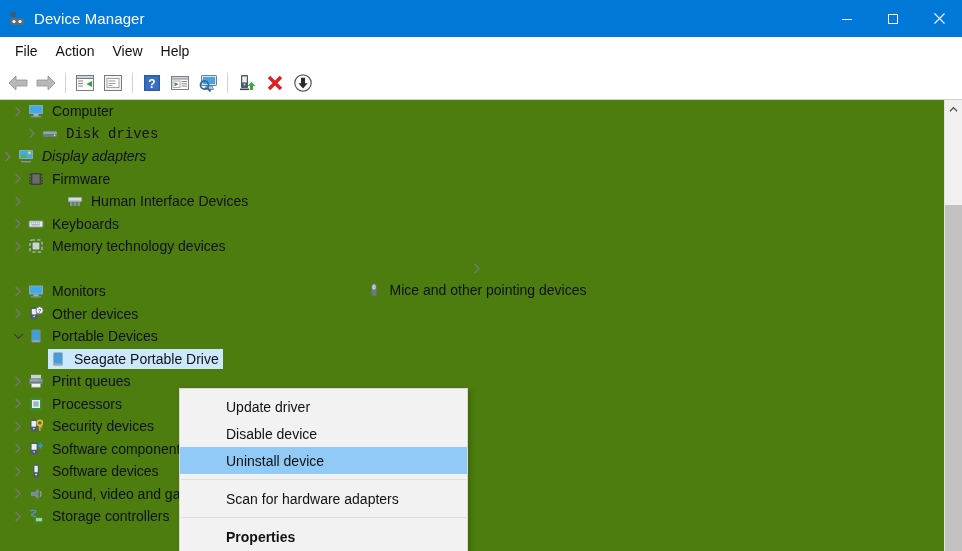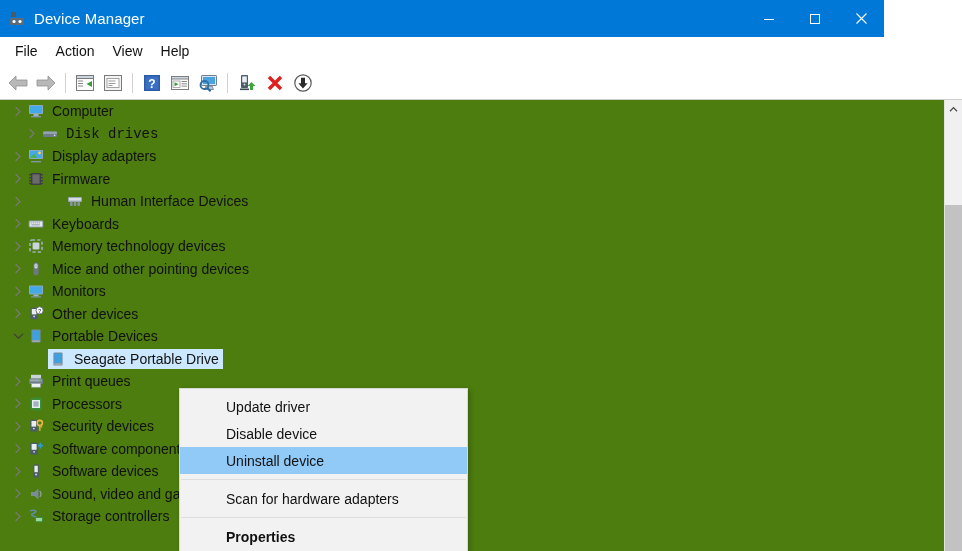--- a/index.html
+++ b/index.html
@@ -14,21 +14,21 @@
   #app {
     position: relative;
     width: 962px; height: 551px;
     background: #ffffff;
     overflow: hidden;
   }
 
   
   #titlebar {
     position: absolute; left: 0; top: 0;
-    width: 884px; height: 37px;
+    width: 962px; height: 37px;
     background: #0078d7;
     display: flex; align-items: center;
   }
   #title-icon {
     width: 16px; height: 16px;
     margin-left: 9px; margin-right: 9px;
     position: relative; flex: none;
   }
   #title-text {
     color: #ffffff;
@@ -335,21 +335,21 @@
         </div>
         <div class="selwrap">
           <div class="tw-icon"><svg width="16" height="16" viewBox="0 0 16 16">
               <rect x="1" y="5.5" width="14" height="5.5" rx="1.2" fill="#6d7c88"></rect>
               <rect x="1" y="5.5" width="14" height="2.4" rx="1" fill="#94a3ae"></rect>
               <circle cx="12.6" cy="9.4" r="0.8" fill="#d9e2e8"></circle>
             </svg></div>
           <div class="tw-label">Disk drives</div>
         </div>
       </div>
-      <div class="tree-row" style="padding-left: 10px;">
+      <div class="tree-row" style=" font-style: italic;">
         <div class="tw-chevron">
           <svg width="8" height="11" viewBox="0 0 8 11">
             <path d="M1.6 1 L6 5.5 L1.6 10" stroke="#7a7a7a" stroke-width="1.15" fill="none"></path>
           </svg>
         </div>
         <div class="selwrap">
           <div class="tw-icon"><svg width="16" height="16" viewBox="0 0 16 16">
               <rect x="1" y="2" width="14" height="9" rx="0.8" fill="#8aa8c0"></rect>
               <rect x="2" y="3" width="12" height="7" fill="#45a9e8"></rect>
               <path d="M2 10 L6 5.5 L9 10 Z" fill="#4caf50"></path>
@@ -429,21 +429,21 @@
           </svg>
         </div>
         <div class="selwrap">
           <div class="tw-icon"><svg width="16" height="16" viewBox="0 0 16 16">
               <rect x="2" y="2" width="12" height="12" rx="2" fill="none" stroke="#9fb0bd" stroke-width="1.6" stroke-dasharray="3.2 2"></rect>
               <rect x="4.6" y="4.6" width="6.8" height="6.8" rx="1" fill="#c9d5de"></rect>
             </svg></div>
           <div class="tw-label">Memory technology devices</div>
         </div>
       </div>
-      <div class="tree-row" style="padding-left: 10px;">
+      <div class="tree-row" style="padding-left: 10px; flex-direction: column;">
         <div class="tw-chevron">
           <svg width="8" height="11" viewBox="0 0 8 11">
             <path d="M1.6 1 L6 5.5 L1.6 10" stroke="#7a7a7a" stroke-width="1.15" fill="none"></path>
           </svg>
         </div>
         <div class="selwrap">
           <div class="tw-icon"><svg width="16" height="16" viewBox="0 0 16 16">
               <rect x="5.4" y="1.6" width="5.2" height="12.8" rx="2.6" fill="#6b7783"></rect>
               <rect x="6.4" y="2.6" width="3.2" height="5" rx="1.6" fill="#cfd8de"></rect>
               <rect x="7.7" y="3.4" width="0.7" height="2.6" fill="#8c98a4"></rect>

